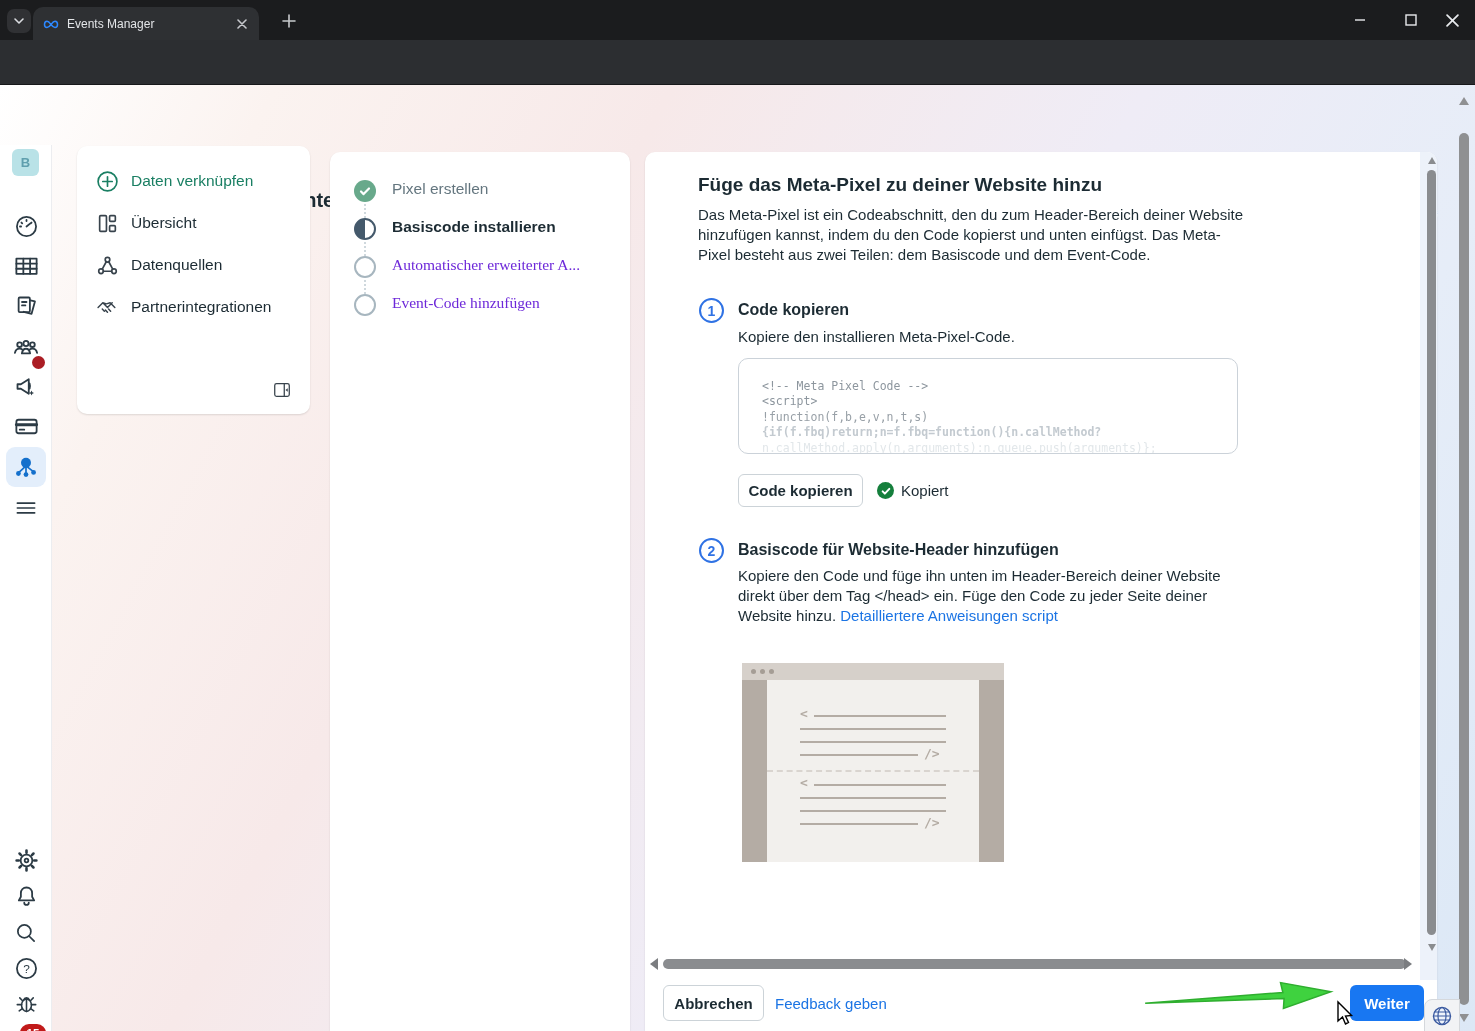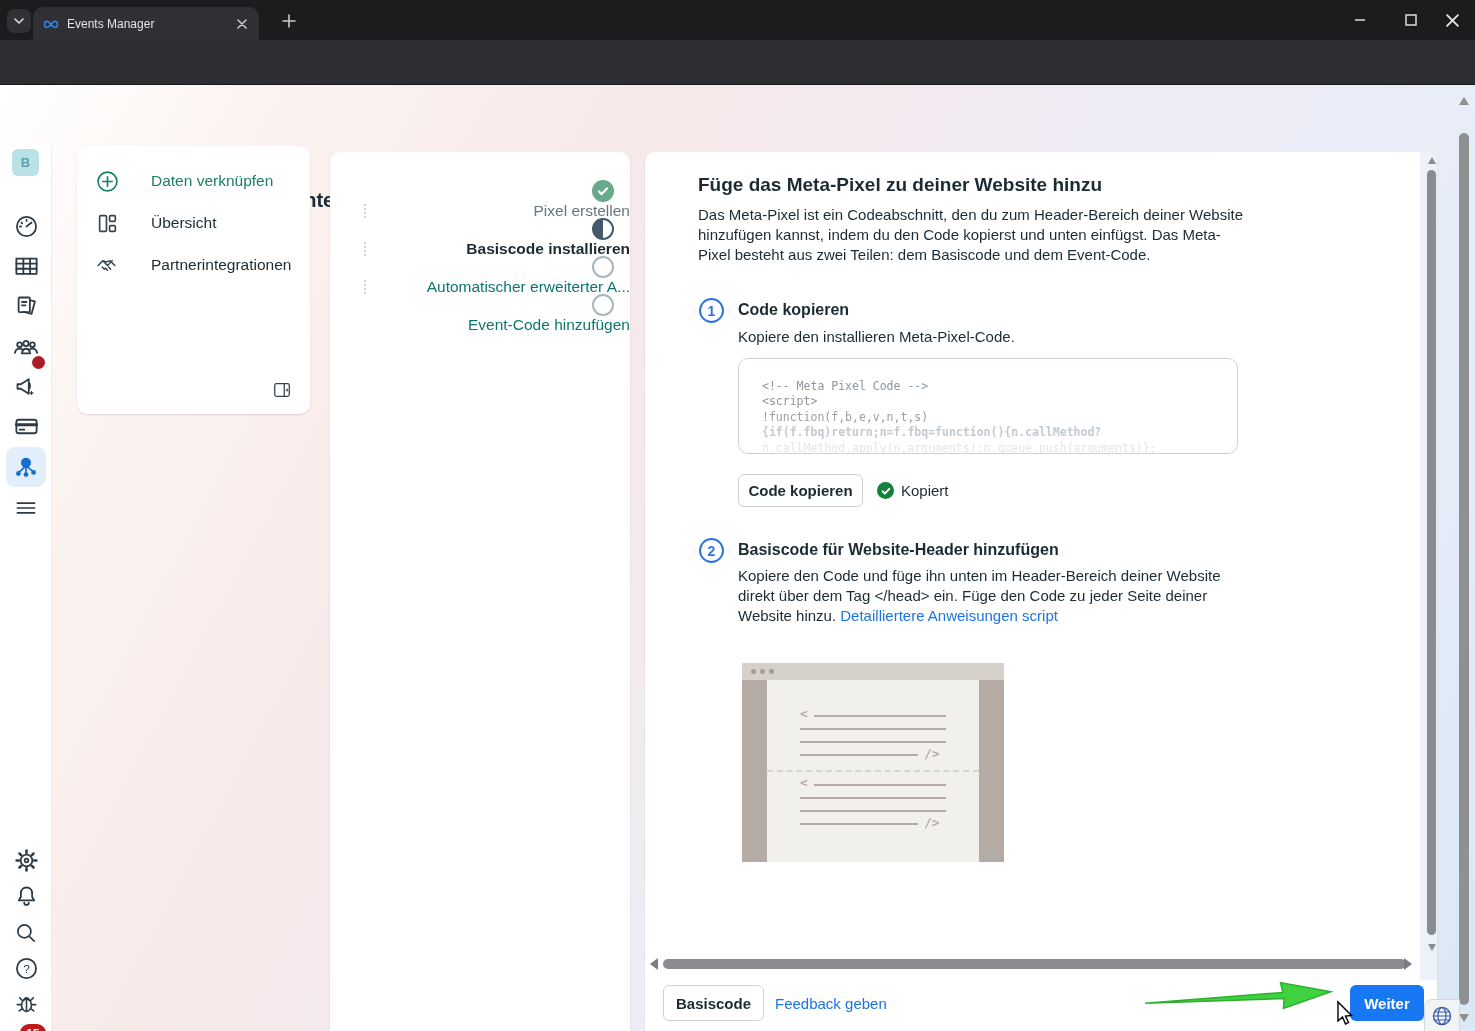--- a/index.html
+++ b/index.html
@@ -46,36 +46,36 @@
   .rail { position:absolute; left:0; top:145px; width:52px; height:886px; background:#fff; border-right:1px solid #ecedf0; }
   .railitem { position:absolute; left:0; width:52px; display:flex; align-items:center; justify-content:center; color:#2c3b45; }
   .railsel { position:absolute; left:6px; width:40px; height:40px; background:#e3eefb; border-radius:9px; display:flex; align-items:center; justify-content:center; }
   .railb { position:absolute; left:12px; top:149px; width:27px; height:27px; border-radius:6px; background:#b9e2e7; color:#5f9fae; font-weight:bold; font-size:13px; display:flex; align-items:center; justify-content:center; }
   .reddot { position:absolute; left:32px; top:211px; width:13px; height:13px; border-radius:50%; background:#ab1d24; }
   .bellbadge { position:absolute; left:20px; top:879px; min-width:26px; height:18px; border-radius:9px; background:#c11a1a; color:#fff; font-size:11.5px; font-weight:bold; display:flex; align-items:center; justify-content:center; padding:0 5px; z-index:3; }
 
   
   .card { position:absolute; background:#fff; box-shadow:0 1px 2px rgba(0,0,0,0.12); }
   .navcard { left:77px; top:146px; width:233px; height:268px; border-radius:10px; padding:14px 0 0 0; }
-  .navitem { display:flex; align-items:center; height:42px; padding-left:18px; font-size:15.5px; color:#1c2b33;gap:20px; }
+  .navitem { display:flex; align-items:center; height:42px; padding-left:18px; font-size:15.5px; color:#1c2b33; }
   .navitem .nicon { width:24px; height:24px; margin-right:12px; display:flex; align-items:center; justify-content:center; color:#38434c; }
   .navitem.teal { color:#1a7f63; }
   .navitem.teal .nicon { color:#1a7f63; }
   .collapsebtn { position:absolute; right:16px; bottom:12px; width:24px; height:24px; color:#38434c; display:flex; align-items:center; justify-content:center; }
 
   .stepscard { left:330px; top:152px; width:300px; height:879px; border-radius:10px 10px 0 0; padding:28px 0 0 24px; }
-  .steprow { display:flex; align-items:flex-end; height:24px; margin-bottom:0;flex-direction:column; }
+  .steprow { display:flex; align-items:flex-start; height:24px; margin-bottom:0; }
   .stepcircle { width:22px; height:22px; border-radius:50%; flex:0 0 22px; margin-right:16px; display:flex; align-items:center; justify-content:center; }
   .st-done { background:#68a98b; }
   .st-current { border:2px solid #44596b; background:linear-gradient(90deg,#44596b 0 50%, #ffffff 50% 100%); }
   .st-todo { border:2px solid #a7b6bf; background:#fff; }
   .steplabel { font-size:15.5px; }
   .lb-done { color:#64767f; }
   .lb-current { color:#1c2b33; font-weight:bold; }
-  .lb-todo { color:#0f766e; }
+  .lb-todo { color:#6d28d9;font-family:Liberation Serif, serif; }
   .stepconn { height:14px; margin-left:10px; border-left:2px dotted #cfd8dd; width:0; }
 
   .maincard { left:645px; top:152px; width:792px; height:879px; border-radius:10px 10px 0 0; }
   .maingutter { position:absolute; right:0; top:0; width:17px; height:879px; background:#edf2fa; border-radius:0 10px 0 0; }
   .h1 { position:absolute; left:53px; top:22px; font-size:19px; font-weight:bold; color:#1c2b33; }
   .intro { position:absolute; left:53px; top:53px; width:545px; font-size:15px; line-height:20px; color:#1c2b33; }
   .numcircle { position:absolute; width:25px; height:25px; border-radius:50%; border:2px solid #2f72e4; color:#2f72e4; font-size:14px; font-weight:bold; display:flex; align-items:center; justify-content:center; }
   .stephead { position:absolute; font-size:16px; font-weight:bold; color:#1c2b33; }
   .stepsub { position:absolute; font-size:15px; color:#1c2b33; }
   .codebox { position:absolute; left:93px; top:206px; width:500px; height:96px; border:1px solid #cbd2d9; border-radius:10px; padding:20px 0 0 23px; overflow:hidden; font-family:"DejaVu Sans Mono","Liberation Mono",monospace; font-size:11.5px; line-height:15.4px; white-space:pre; }
@@ -372,20 +372,31 @@
     </div>
     <div class="navitem">
       <span class="nicon">
         <svg class="ic" width="23" height="23" viewBox="0 0 22 22">
             <rect x="3.5" y="3.5" width="6.5" height="15" rx="1"></rect>
             <rect x="13" y="3.5" width="5.5" height="5.5" rx="1"></rect>
             <rect x="13" y="13" width="5.5" height="5.5" rx="1"></rect>
           </svg>
       </span>
       <span>Übersicht</span>
+    </div>
+    <div class="navitem">
+      <span class="nicon">
+        <svg class="ic" width="23" height="23" viewBox="0 0 22 22">
+            <circle cx="11" cy="5.5" r="2.2"></circle>
+            <circle cx="4.8" cy="16.5" r="2.2"></circle>
+            <circle cx="17.2" cy="16.5" r="2.2"></circle>
+            <path d="M9.8 7.4l-3.8 7M12.2 7.4l3.8 7M7 16.5h8"></path>
+          </svg>
+      </span>
+      <span>Datenquellen</span>
     </div>
     <div class="navitem">
       <span class="nicon">
         <svg class="ic" width="23" height="23" viewBox="0 0 22 22" style="stroke-width:1.4">
             <path d="M2 11l4.5-4.5 3.5 1 3.5-1L18 11M6 12.5l2 2M9 13.5l2 2M12 12.5l2 2M6.5 6.5L11 11M15.5 6.5L11 11"></path>
           </svg>
       </span>
       <span>Partnerintegrationen</span>
     </div>
     <div class="collapsebtn">
@@ -471,21 +482,21 @@
       <div class="iline" style="left:58px; top:147px; width:146px"></div>
       <div class="iline" style="left:58px; top:160px; width:118px"></div>
       <span class="iglyph" style="left:182px; top:152px">/&gt;</span>
     </div>
 
     <div class="hscroll-larrow"></div>
     <div class="hscroll-thumb"></div>
     <div class="hscroll-rarrow"></div>
 
     <div class="footerrow">
-      <button class="btn btn-ghost abs" style="left:18px; top:5px; width:101px; height:36px">Basiscode</button>
+      <button class="btn btn-ghost abs" style="left:18px; top:5px; width:101px; height:36px">Abbrechen</button>
       <span class="link abs" style="left:130px; top:15px; font-size:15px">Feedback geben</span>
       <button class="btn btn-blue abs" style="left:705px; top:5px; width:74px; height:36px">Weiter</button>
     </div>
   </div>
 
   <div class="vup-inner"></div>
   <div class="vthumb-inner"></div>
   <div class="vdown-inner"></div>
 
   <div class="vup-outer"></div>

